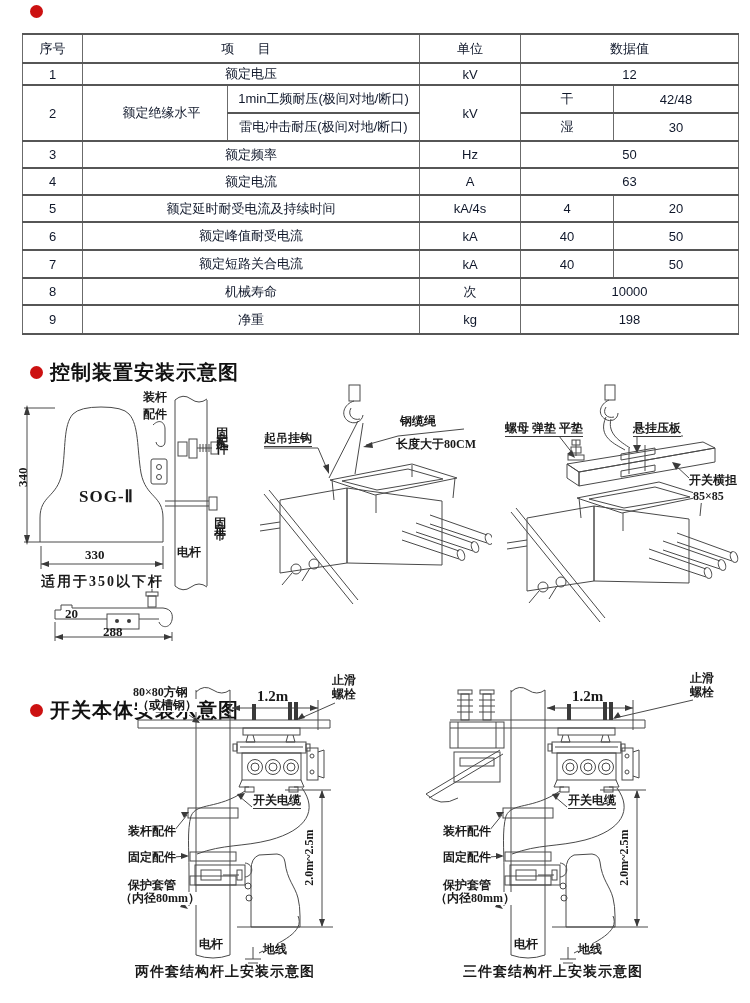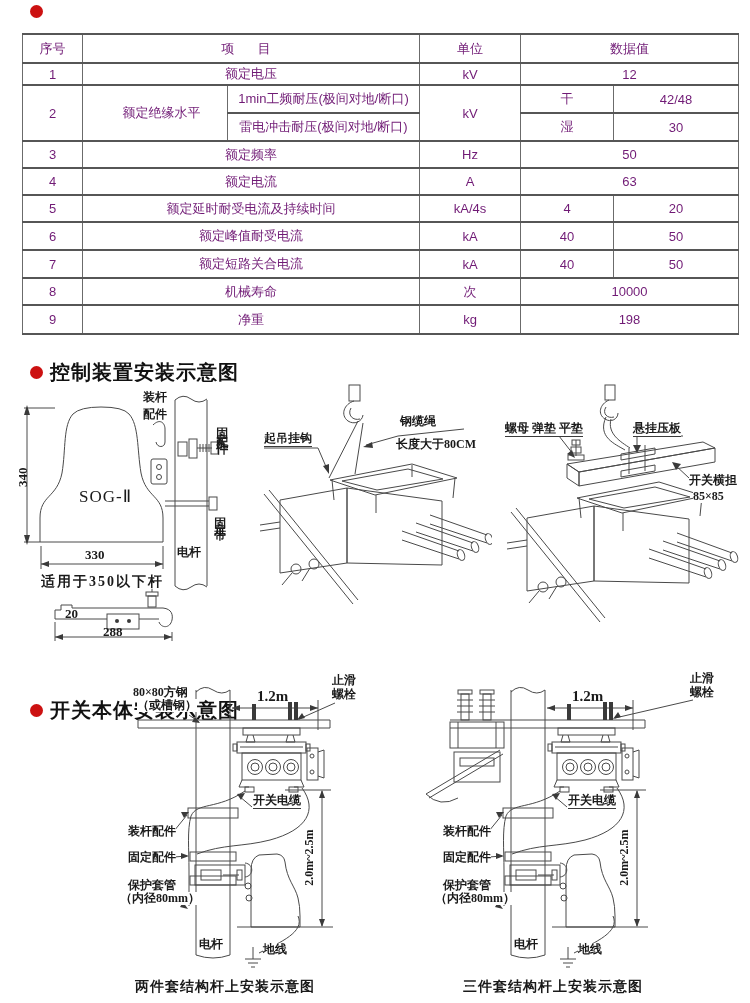--- a/index.html
+++ b/index.html
@@ -5,39 +5,39 @@
   html,body{margin:0;padding:0;}
   body{width:750px;height:1003px;position:relative;background:#ffffff;overflow:hidden;
        font-family:"Liberation Sans",sans-serif;}
   .sec{position:absolute;left:30px;display:flex;align-items:center;gap:7px;}
   .bullet{width:13px;height:13px;border-radius:50%;background:#cc1111;flex:0 0 auto;}
   .sec-title{font-size:20px;font-weight:bold;color:#111;letter-spacing:1px;}
   
   table.params{position:absolute;left:22px;top:33px;width:716px;border-collapse:collapse;table-layout:fixed;}
   table.params td{border-left:1px solid #6b6b6b;border-right:1px solid #6b6b6b;
        border-top:2px solid #565656;border-bottom:2px solid #565656;
-       font-size:13px;color:#701a75;text-align:center;padding:0 2px;overflow:hidden;}
+       font-size:13px;color:#0f172a;text-align:center;padding:0 2px;overflow:hidden;}
   td.l{text-align:left;padding-left:24px;}
   td.sub{text-align:left;padding-left:5px;font-size:12.5px;}
   td.sp{letter-spacing:10px;}
   
   .diagram{position:absolute;}
   .diagram svg{position:absolute;left:0;top:0;}
   svg .s{stroke:#4a4a4a;fill:none;stroke-width:1;}
   svg .f{fill:#3a3a3a;stroke:none;}
   .lbl{position:absolute;font-family:"Liberation Serif",serif;font-weight:bold;font-size:12px;
        color:#1a1a1a;white-space:nowrap;background:#fff;line-height:1.1;}
   .lbl.u{border-bottom:1px solid #3a3a3a;padding-bottom:1px;}
   .lbl.v{writing-mode:vertical-rl;letter-spacing:5px;background:transparent;}
   .lbl.dim{font-size:13px;background:transparent;}
   .lbl.rot{transform:rotate(-90deg);text-align:center;background:transparent;}
   .lbl.big{font-size:15px;}
-  .lbl.model{font-size:17px;font-weight:normal;letter-spacing:1px;background:transparent;text-align:center;}
+  .lbl.model{font-size:17px;font-weight:bold;letter-spacing:1px;background:transparent;text-align:center;}
   .lbl.note{font-size:14px;letter-spacing:2px;}
-  .lbl.caption{font-size:14px;letter-spacing:1px;margin-top:15px;}
+  .lbl.caption{font-size:14px;letter-spacing:1px;}
 </style>
 </head>
 <body>
 
 <div class="sec" style="top:5px">
   <span class="bullet"></span>
 </div>
 
 <table class="params">
   <colgroup>

